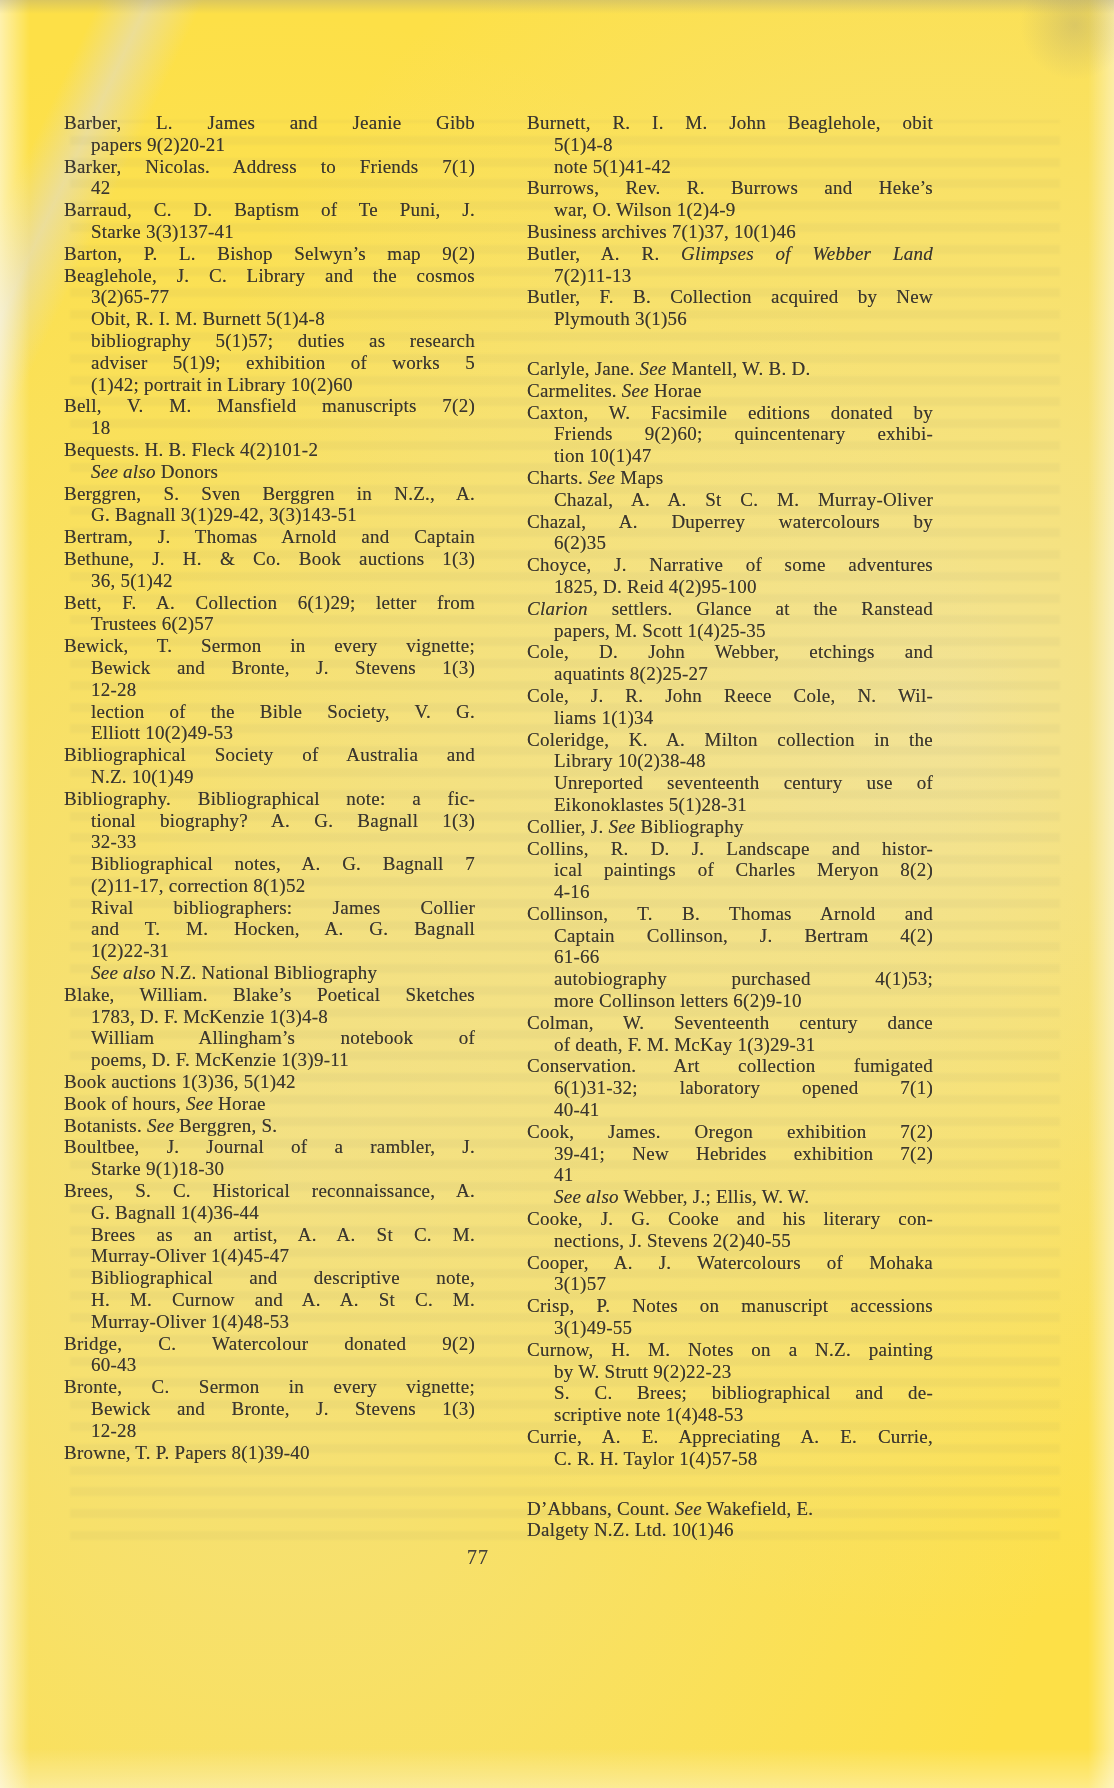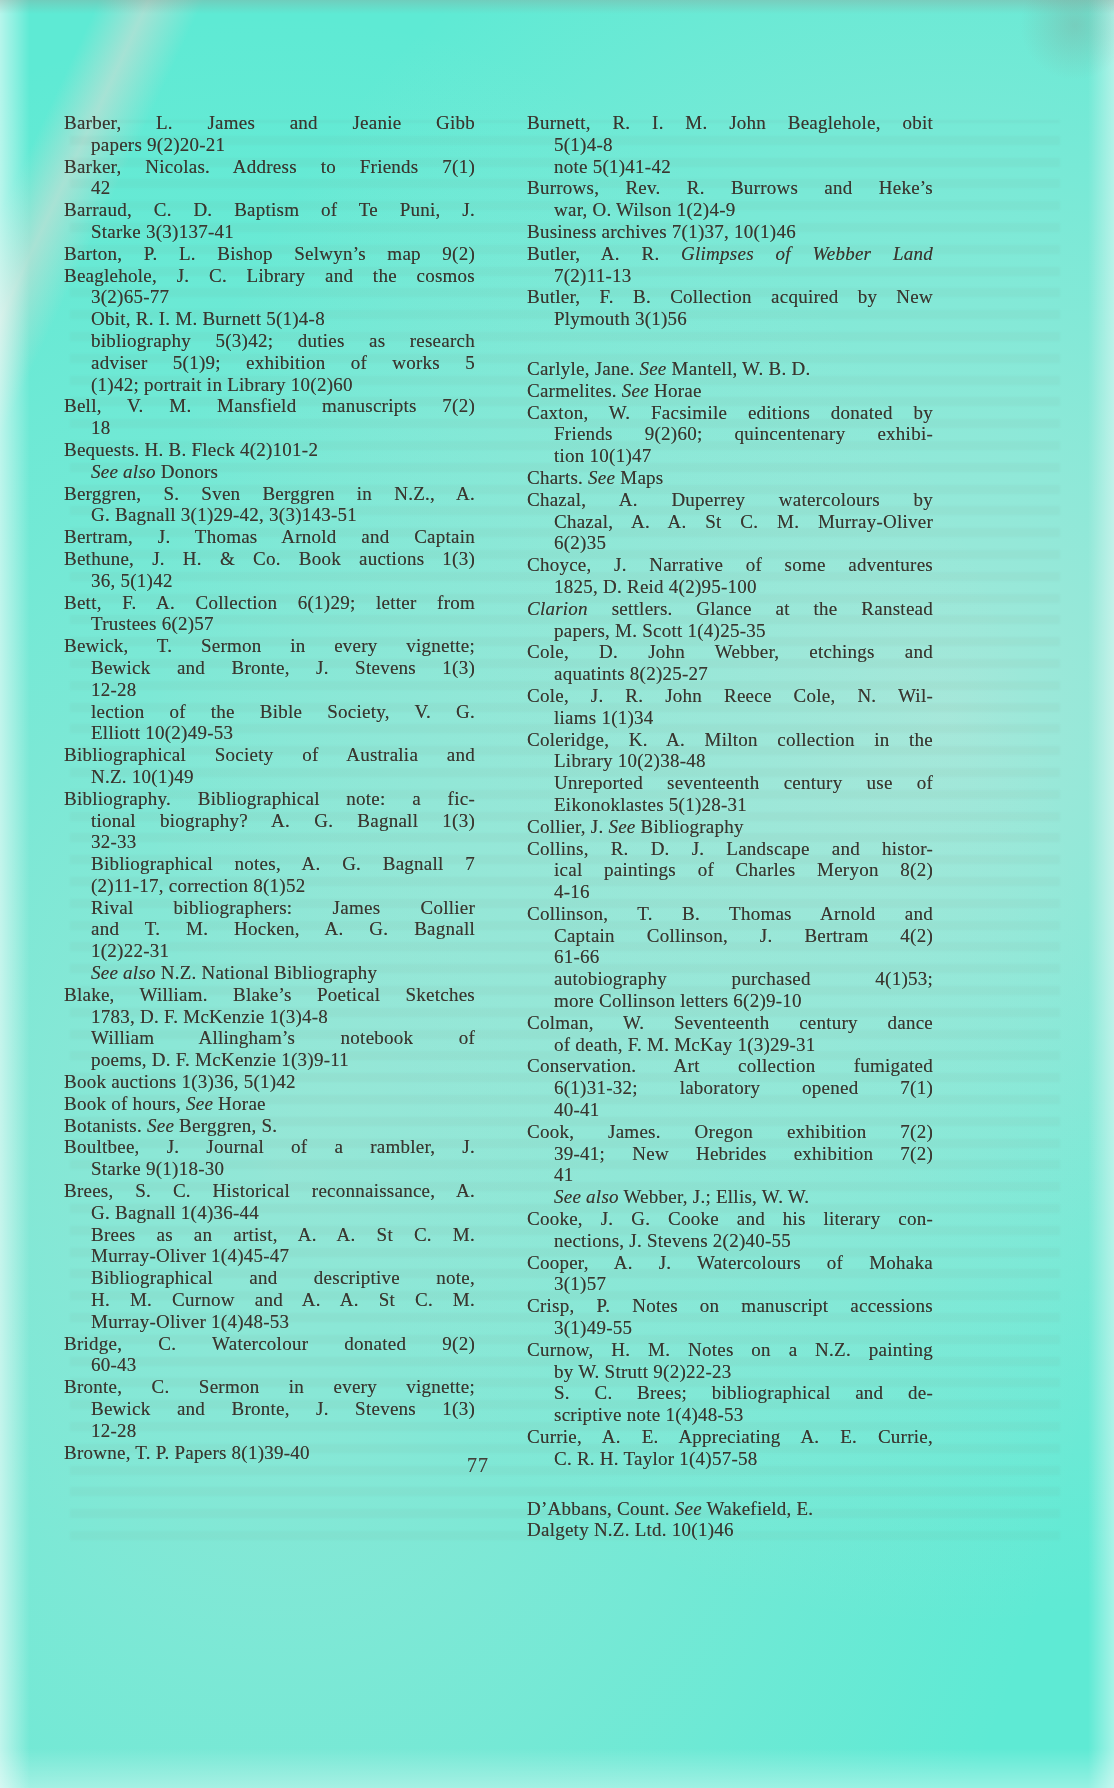--- a/index.html
+++ b/index.html
@@ -4,21 +4,21 @@
 <style>
   html, body {
     margin: 0;
     padding: 0;
     background: #d8d6d2;
   }
   .page {
     position: relative;
     width: 1114px;
     height: 1788px;
-    background: #5eead4;
+    background: #fde047;
     overflow: hidden;
     font-family: "Liberation Serif", "DejaVu Serif", serif;
   }
   
   .texture {
     position: absolute;
     inset: 0;
     pointer-events: none;
     background-image:
       radial-gradient(circle at 1075px 25px, rgba(138,136,128,0.28), rgba(138,136,128,0) 55px),
@@ -65,21 +65,21 @@
     white-space: normal;
     text-align: justify;
     text-align-last: justify;
   }
   .line.ind { padding-left: 27px; }
   .line i { font-style: italic; }
   .gap { height: 28px; }
   .page-number {
     position: absolute;
     left: 467px;
-    top: 1454px;
+    top: 1546px;
     font-size: 20px;
     letter-spacing: 1px;
     color: #43403a;
     text-shadow: 0 0 0.5px rgba(67,64,58,0.5);
   }
 </style>
 </head>
 <body>
 
 <div class="page">
@@ -90,21 +90,21 @@
       <div class="line just">Barber, L. James and Jeanie Gibb</div>
       <div class="line ind">papers 9(2)20-21</div>
       <div class="line just">Barker, Nicolas. Address to Friends 7(1)</div>
       <div class="line ind">42</div>
       <div class="line just">Barraud, C. D. Baptism of Te Puni, J.</div>
       <div class="line ind">Starke 3(3)137-41</div>
       <div class="line just">Barton, P. L. Bishop Selwyn’s map 9(2)</div>
       <div class="line just">Beaglehole, J. C. Library and the cosmos</div>
       <div class="line ind">3(2)65-77</div>
       <div class="line ind">Obit, R. I. M. Burnett 5(1)4-8</div>
-      <div class="line ind just">bibliography 5(3)42; duties as research</div>
+      <div class="line ind just">bibliography 5(1)57; duties as research</div>
       <div class="line ind just">adviser 5(1)9; exhibition of works 5</div>
       <div class="line ind">(1)42; portrait in Library 10(2)60</div>
       <div class="line just">Bell, V. M. Mansfield manuscripts 7(2)</div>
       <div class="line ind">18</div>
       <div class="line">Bequests. H. B. Fleck 4(2)101-2</div>
       <div class="line ind"><i>See also</i> Donors</div>
       <div class="line just">Berggren, S. Sven Berggren in N.Z., A.</div>
       <div class="line ind">G. Bagnall 3(1)29-42, 3(3)143-51</div>
       <div class="line just">Bertram, J. Thomas Arnold and Captain</div>
       <div class="line just">Bethune, J. H. &amp; Co. Book auctions 1(3)</div>
@@ -162,22 +162,22 @@
       <div class="line ind">7(2)11-13</div>
       <div class="line just">Butler, F. B. Collection acquired by New</div>
       <div class="line ind">Plymouth 3(1)56</div>
       <div class="gap"></div>
       <div class="line">Carlyle, Jane. <i>See</i> Mantell, W. B. D.</div>
       <div class="line">Carmelites. <i>See</i> Horae</div>
       <div class="line just">Caxton, W. Facsimile editions donated by</div>
       <div class="line ind just">Friends 9(2)60; quincentenary exhibi-</div>
       <div class="line ind">tion 10(1)47</div>
       <div class="line">Charts. <i>See</i> Maps</div>
+      <div class="line ind just">Chazal, A. A. St C. M. Murray-Oliver</div>
       <div class="line just">Chazal, A. Duperrey watercolours by</div>
-      <div class="line ind just">Chazal, A. A. St C. M. Murray-Oliver</div>
       <div class="line ind">6(2)35</div>
       <div class="line just">Choyce, J. Narrative of some adventures</div>
       <div class="line ind">1825, D. Reid 4(2)95-100</div>
       <div class="line just"><i>Clarion</i> settlers. Glance at the Ranstead</div>
       <div class="line ind">papers, M. Scott 1(4)25-35</div>
       <div class="line just">Cole, D. John Webber, etchings and</div>
       <div class="line ind">aquatints 8(2)25-27</div>
       <div class="line just">Cole, J. R. John Reece Cole, N. Wil-</div>
       <div class="line ind">liams 1(1)34</div>
       <div class="line just">Coleridge, K. A. Milton collection in the</div>

